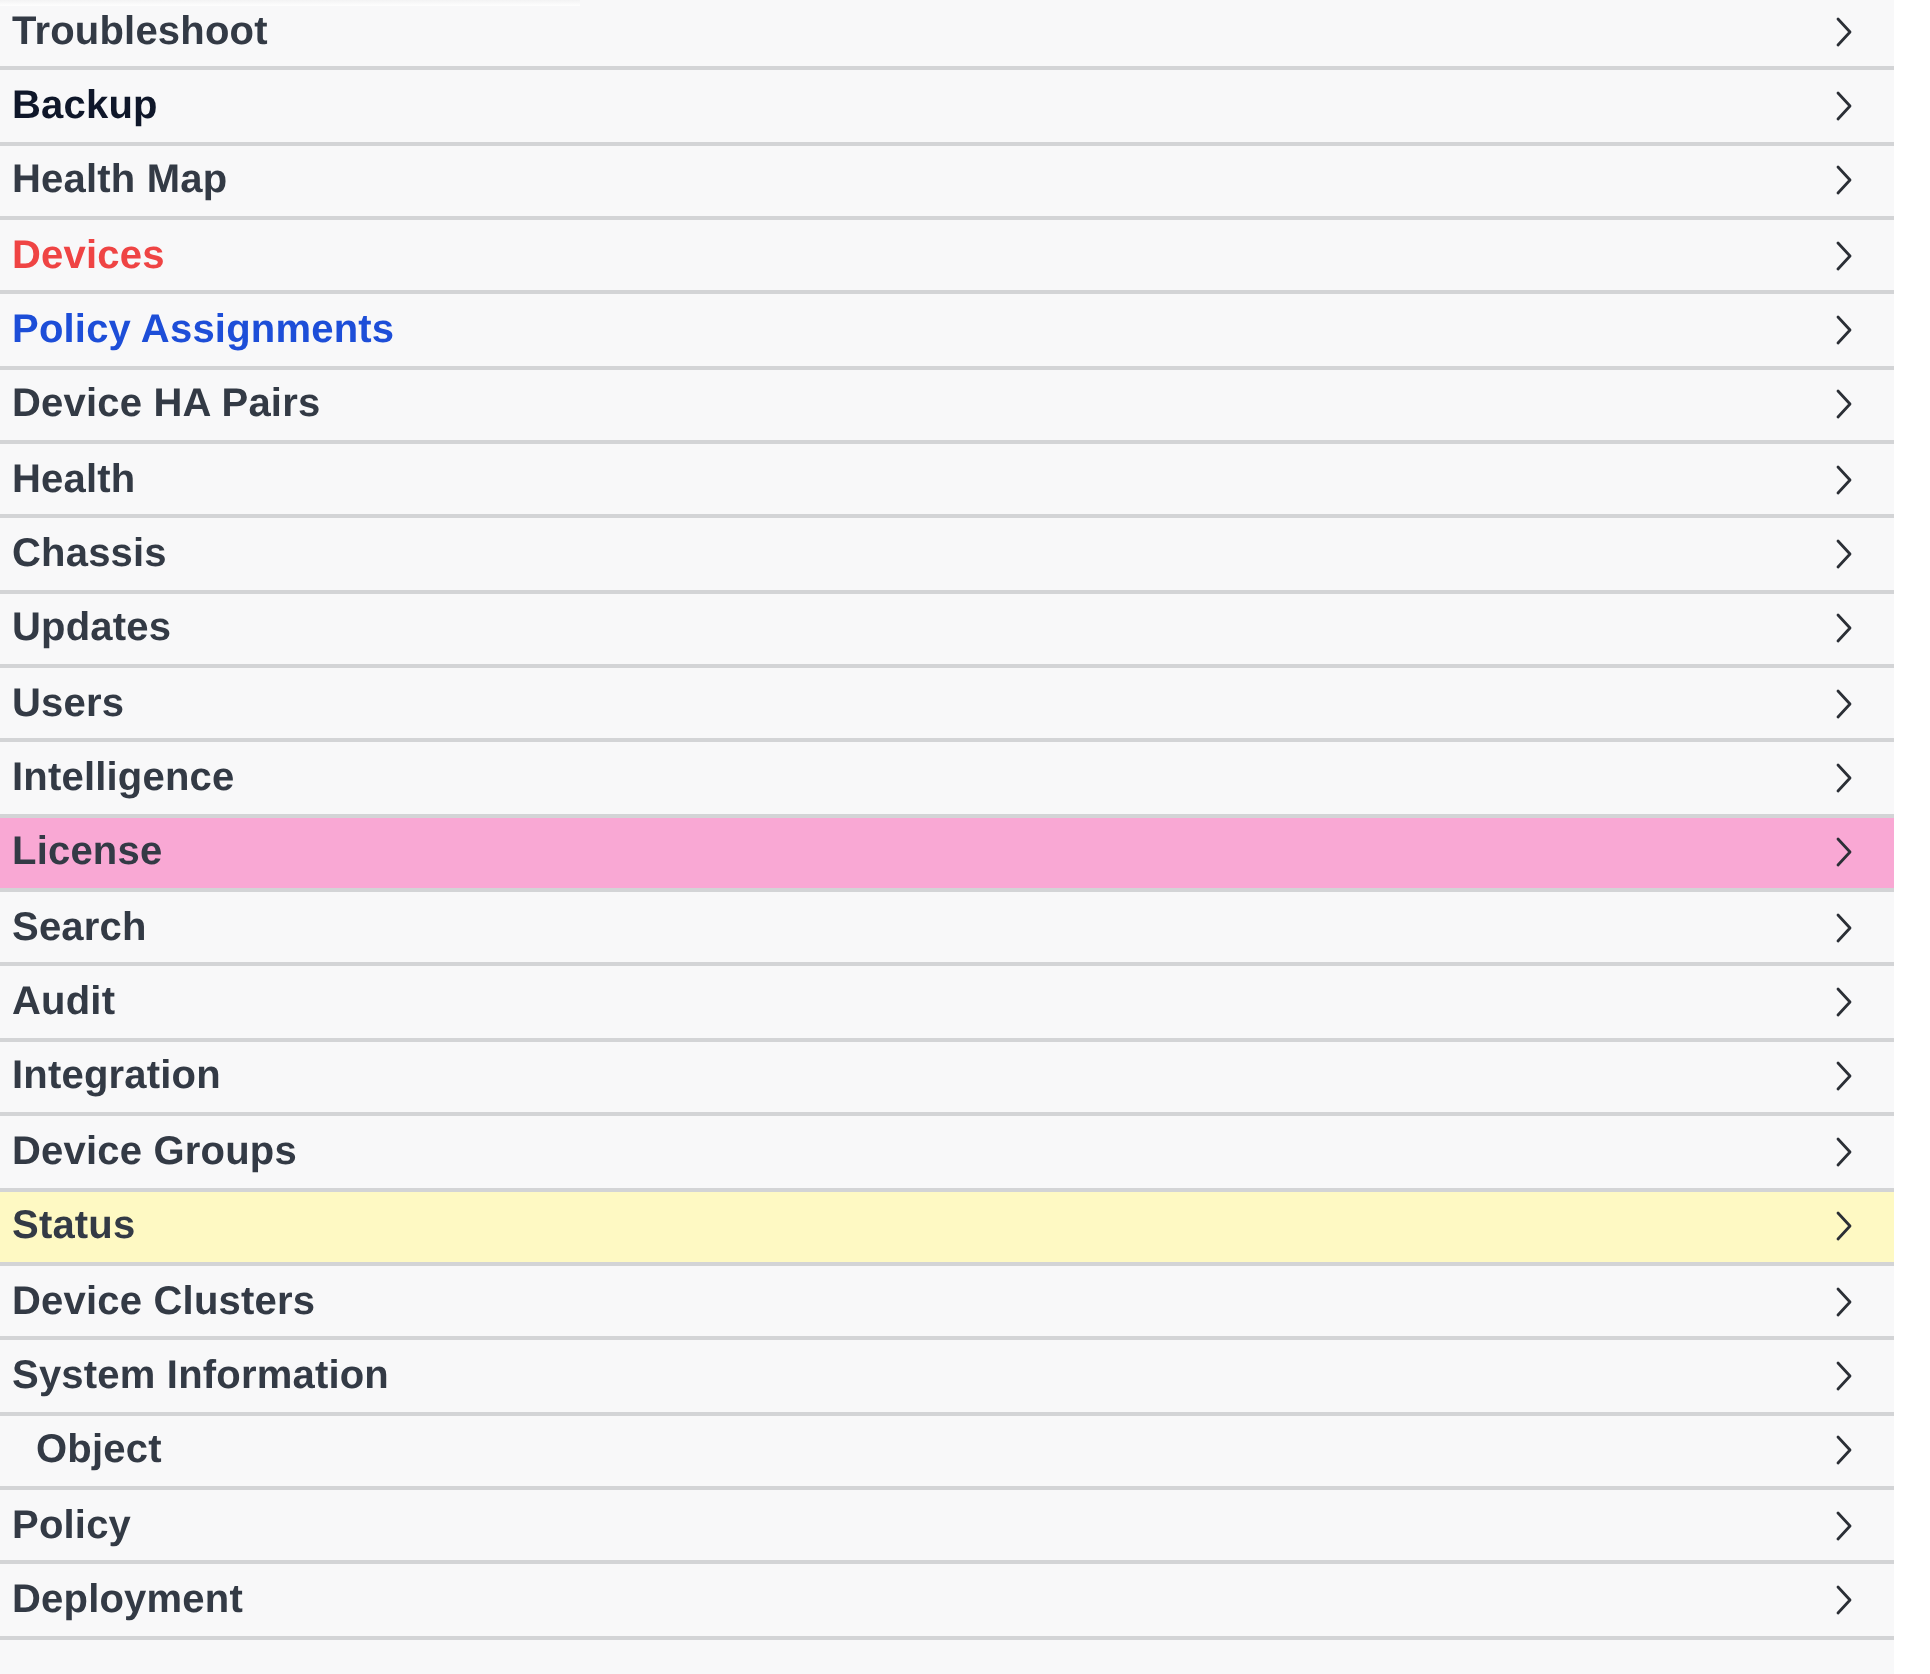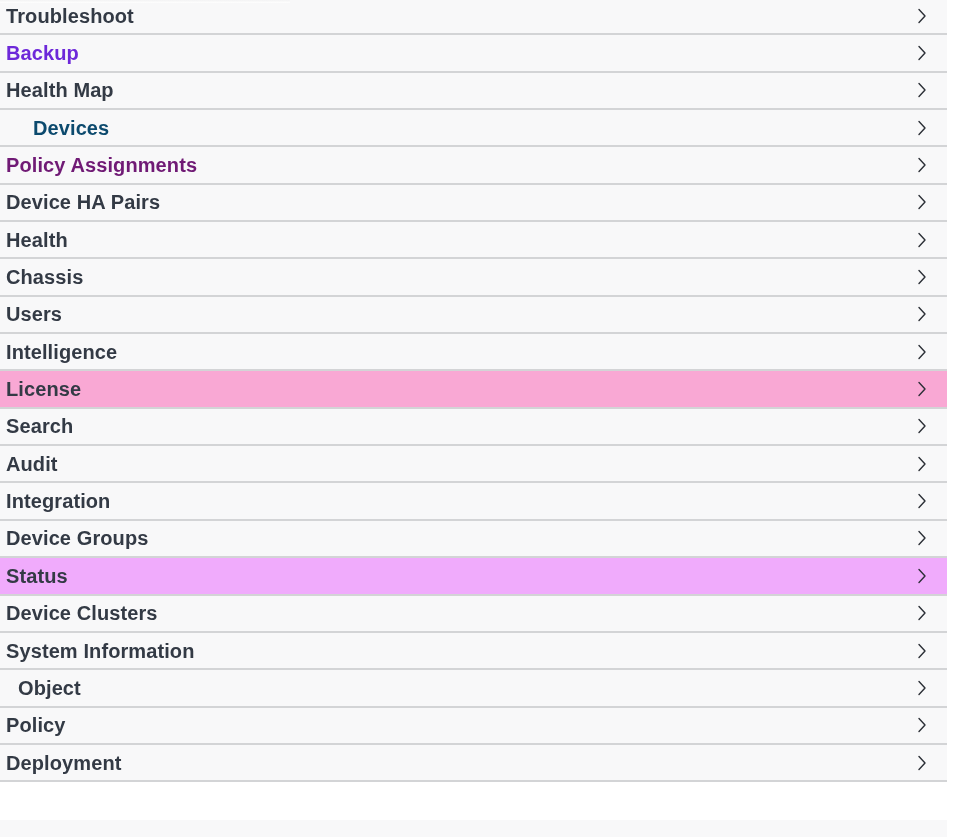--- a/index.html
+++ b/index.html
@@ -118,45 +118,45 @@
   <div class="nav-list" id="nav-list">
       <div class="nav-row" style="background: rgb(248, 248, 249); border-bottom-color: rgb(211, 212, 214);">
         <span class="nav-label" style="color: rgb(51, 58, 69);">Troubleshoot</span>
         <span class="chevron">
           <svg width="10" height="16" viewBox="0 0 10 16" fill="none" xmlns="http://www.w3.org/2000/svg">
             <path d="M2 1.5 L8 8 L2 14.5" stroke="#2b2f36" stroke-width="1.4" stroke-linecap="round" stroke-linejoin="round" fill="none"></path>
           </svg>
         </span>
       </div>
       <div class="nav-row" style="background: rgb(248, 248, 249); border-bottom-color: rgb(211, 212, 214);">
-        <span class="nav-label" style="color: #6d28d9;">Backup</span>
+        <span class="nav-label" style="color: #0f172a;">Backup</span>
         <span class="chevron">
           <svg width="10" height="16" viewBox="0 0 10 16" fill="none" xmlns="http://www.w3.org/2000/svg">
             <path d="M2 1.5 L8 8 L2 14.5" stroke="#2b2f36" stroke-width="1.4" stroke-linecap="round" stroke-linejoin="round" fill="none"></path>
           </svg>
         </span>
       </div>
       <div class="nav-row" style="background: rgb(248, 248, 249); border-bottom-color: rgb(211, 212, 214);">
         <span class="nav-label" style="color: rgb(51, 58, 69);">Health Map</span>
         <span class="chevron">
           <svg width="10" height="16" viewBox="0 0 10 16" fill="none" xmlns="http://www.w3.org/2000/svg">
             <path d="M2 1.5 L8 8 L2 14.5" stroke="#2b2f36" stroke-width="1.4" stroke-linecap="round" stroke-linejoin="round" fill="none"></path>
           </svg>
         </span>
       </div>
       <div class="nav-row" style="background: rgb(248, 248, 249); border-bottom-color: rgb(211, 212, 214);">
-        <span class="nav-label" style="color: #0c4a6e; margin-left: 27px;">Devices</span>
-        <span class="chevron">
-          <svg width="10" height="16" viewBox="0 0 10 16" fill="none" xmlns="http://www.w3.org/2000/svg">
-            <path d="M2 1.5 L8 8 L2 14.5" stroke="#2b2f36" stroke-width="1.4" stroke-linecap="round" stroke-linejoin="round" fill="none"></path>
-          </svg>
-        </span>
-      </div>
-      <div class="nav-row" style="background: rgb(248, 248, 249); border-bottom-color: rgb(211, 212, 214);">
-        <span class="nav-label" style="color: #701a75;">Policy Assignments</span>
+        <span class="nav-label" style="color: #ef4444;">Devices</span>
+        <span class="chevron">
+          <svg width="10" height="16" viewBox="0 0 10 16" fill="none" xmlns="http://www.w3.org/2000/svg">
+            <path d="M2 1.5 L8 8 L2 14.5" stroke="#2b2f36" stroke-width="1.4" stroke-linecap="round" stroke-linejoin="round" fill="none"></path>
+          </svg>
+        </span>
+      </div>
+      <div class="nav-row" style="background: rgb(248, 248, 249); border-bottom-color: rgb(211, 212, 214);">
+        <span class="nav-label" style="color: #1d4ed8;">Policy Assignments</span>
         <span class="chevron">
           <svg width="10" height="16" viewBox="0 0 10 16" fill="none" xmlns="http://www.w3.org/2000/svg">
             <path d="M2 1.5 L8 8 L2 14.5" stroke="#2b2f36" stroke-width="1.4" stroke-linecap="round" stroke-linejoin="round" fill="none"></path>
           </svg>
         </span>
       </div>
       <div class="nav-row" style="background: rgb(248, 248, 249); border-bottom-color: rgb(211, 212, 214);">
         <span class="nav-label" style="color: rgb(51, 58, 69);">Device HA Pairs</span>
         <span class="chevron">
           <svg width="10" height="16" viewBox="0 0 10 16" fill="none" xmlns="http://www.w3.org/2000/svg">
@@ -174,20 +174,28 @@
       </div>
       <div class="nav-row" style="background: rgb(248, 248, 249); border-bottom-color: rgb(211, 212, 214); gap: 32px;">
         <span class="nav-label" style="color: rgb(51, 58, 69);">Chassis</span>
         <span class="chevron">
           <svg width="10" height="16" viewBox="0 0 10 16" fill="none" xmlns="http://www.w3.org/2000/svg">
             <path d="M2 1.5 L8 8 L2 14.5" stroke="#2b2f36" stroke-width="1.4" stroke-linecap="round" stroke-linejoin="round" fill="none"></path>
           </svg>
         </span>
       </div>
       <div class="nav-row" style="background: rgb(248, 248, 249); border-bottom-color: rgb(211, 212, 214);">
+        <span class="nav-label" style="color: rgb(51, 58, 69);">Updates</span>
+        <span class="chevron">
+          <svg width="10" height="16" viewBox="0 0 10 16" fill="none" xmlns="http://www.w3.org/2000/svg">
+            <path d="M2 1.5 L8 8 L2 14.5" stroke="#2b2f36" stroke-width="1.4" stroke-linecap="round" stroke-linejoin="round" fill="none"></path>
+          </svg>
+        </span>
+      </div>
+      <div class="nav-row" style="background: rgb(248, 248, 249); border-bottom-color: rgb(211, 212, 214);">
         <span class="nav-label" style="color: rgb(51, 58, 69);">Users</span>
         <span class="chevron">
           <svg width="10" height="16" viewBox="0 0 10 16" fill="none" xmlns="http://www.w3.org/2000/svg">
             <path d="M2 1.5 L8 8 L2 14.5" stroke="#2b2f36" stroke-width="1.4" stroke-linecap="round" stroke-linejoin="round" fill="none"></path>
           </svg>
         </span>
       </div>
       <div class="nav-row" style="background: rgb(248, 248, 249); border-bottom-color: rgb(211, 212, 214); gap: 44px;">
         <span class="nav-label" style="color: rgb(51, 58, 69);">Intelligence</span>
         <span class="chevron">
@@ -229,21 +237,21 @@
         </span>
       </div>
       <div class="nav-row" style="background: rgb(248, 248, 249); border-bottom-color: rgb(211, 212, 214);">
         <span class="nav-label" style="color: rgb(51, 58, 69);">Device Groups</span>
         <span class="chevron">
           <svg width="10" height="16" viewBox="0 0 10 16" fill="none" xmlns="http://www.w3.org/2000/svg">
             <path d="M2 1.5 L8 8 L2 14.5" stroke="#2b2f36" stroke-width="1.4" stroke-linecap="round" stroke-linejoin="round" fill="none"></path>
           </svg>
         </span>
       </div>
-      <div class="nav-row" style="background: #f0abfc; border-bottom-color: rgb(211, 212, 214);">
+      <div class="nav-row" style="background: #fef9c3; border-bottom-color: rgb(211, 212, 214);">
         <span class="nav-label" style="color: rgb(51, 58, 69);">Status</span>
         <span class="chevron">
           <svg width="10" height="16" viewBox="0 0 10 16" fill="none" xmlns="http://www.w3.org/2000/svg">
             <path d="M2 1.5 L8 8 L2 14.5" stroke="#2b2f36" stroke-width="1.4" stroke-linecap="round" stroke-linejoin="round" fill="none"></path>
           </svg>
         </span>
       </div>
       <div class="nav-row" style="background: rgb(248, 248, 249); border-bottom-color: rgb(211, 212, 214);">
         <span class="nav-label" style="color: rgb(51, 58, 69);">Device Clusters</span>
         <span class="chevron">

